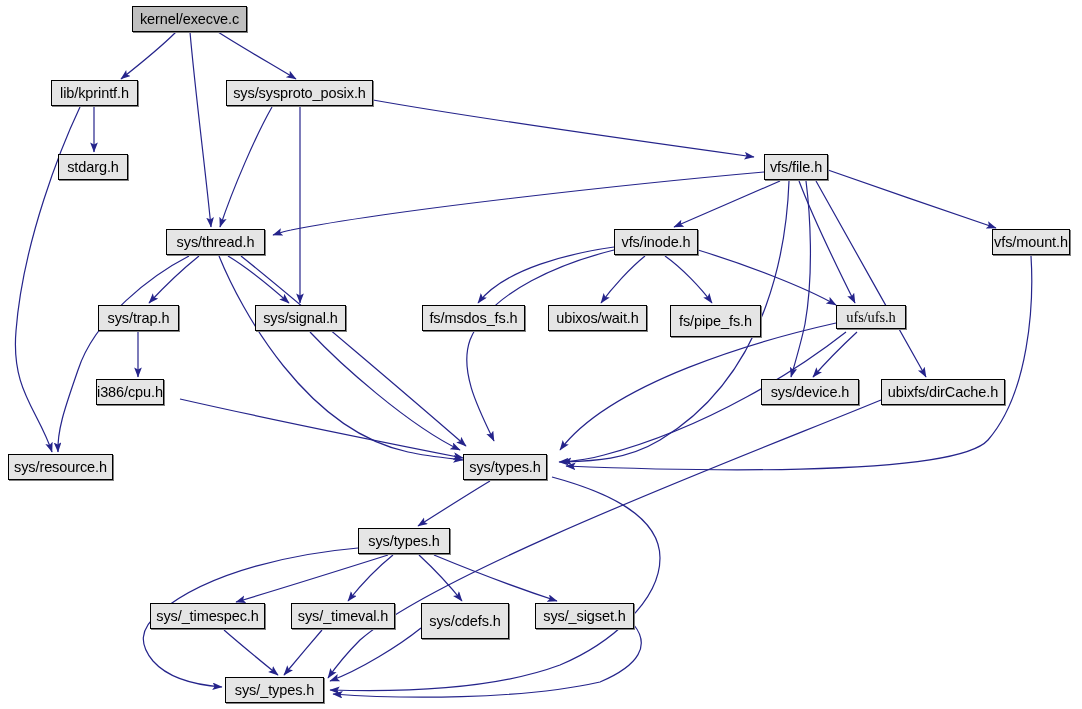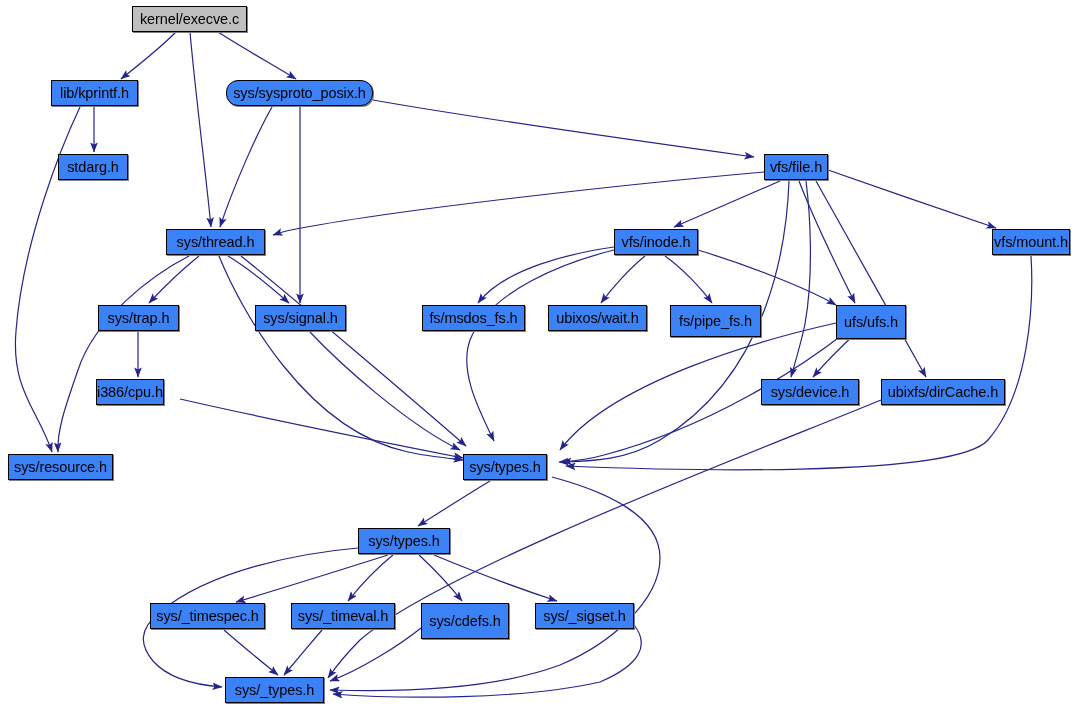--- a/index.html
+++ b/index.html
@@ -20,21 +20,21 @@
     position: absolute;
     left: 0;
     top: 0;
     width: 1082px;
     height: 709px;
   }
   .gnode {
     position: absolute;
     box-sizing: border-box;
     border: 1px solid #000000;
-    background: #3b82f6;
+    background: #e5e5e5;
     color: #000000;
     font-size: 14.5px;
     line-height: 1;
     display: flex;
     align-items: center;
     justify-content: center;
     white-space: nowrap;
     letter-spacing: -0.1px;
     box-shadow: 1px 1px 0 0 #808080;
   }
@@ -104,21 +104,21 @@
       </g>
   </svg>
 
   <div id="nodes-group">
       <div class="gnode root" style="left: 132px; top: 6px; width: 115px; height: 26px;">
         <span class="nlabel">kernel/execve.c</span>
       </div>
       <div class="gnode" style="left: 51px; top: 80px; width: 87px; height: 26px;">
         <span class="nlabel">lib/kprintf.h</span>
       </div>
-      <div class="gnode" style="left: 226px; top: 80px; width: 147px; height: 26px; border-radius: 12px;">
+      <div class="gnode" style="left: 226px; top: 80px; width: 147px; height: 26px;">
         <span class="nlabel">sys/sysproto_posix.h</span>
       </div>
       <div class="gnode" style="left: 58px; top: 154px; width: 70px; height: 26px;">
         <span class="nlabel">stdarg.h</span>
       </div>
       <div class="gnode" style="left: 764px; top: 154px; width: 64px; height: 26px;">
         <span class="nlabel">vfs/file.h</span>
       </div>
       <div class="gnode" style="left: 166px; top: 229px; width: 99px; height: 26px;">
         <span class="nlabel">sys/thread.h</span>
@@ -137,21 +137,21 @@
       </div>
       <div class="gnode" style="left: 422px; top: 305px; width: 103px; height: 26px;">
         <span class="nlabel">fs/msdos_fs.h</span>
       </div>
       <div class="gnode" style="left: 548px; top: 305px; width: 99px; height: 26px;">
         <span class="nlabel">ubixos/wait.h</span>
       </div>
       <div class="gnode" style="left: 670px; top: 305px; width: 91px; height: 32px;">
         <span class="nlabel">fs/pipe_fs.h</span>
       </div>
-      <div class="gnode" style="left: 836px; top: 305px; width: 70px; height: 34px;">
+      <div class="gnode" style="left: 836px; top: 305px; width: 70px; height: 24px; font-family: Liberation Serif, serif;">
         <span class="nlabel">ufs/ufs.h</span>
       </div>
       <div class="gnode" style="left: 96px; top: 379px; width: 68px; height: 26px;">
         <span class="nlabel">i386/cpu.h</span>
       </div>
       <div class="gnode" style="left: 761px; top: 379px; width: 98px; height: 26px;">
         <span class="nlabel">sys/device.h</span>
       </div>
       <div class="gnode" style="left: 881px; top: 379px; width: 124px; height: 26px;">
         <span class="nlabel">ubixfs/dirCache.h</span>

